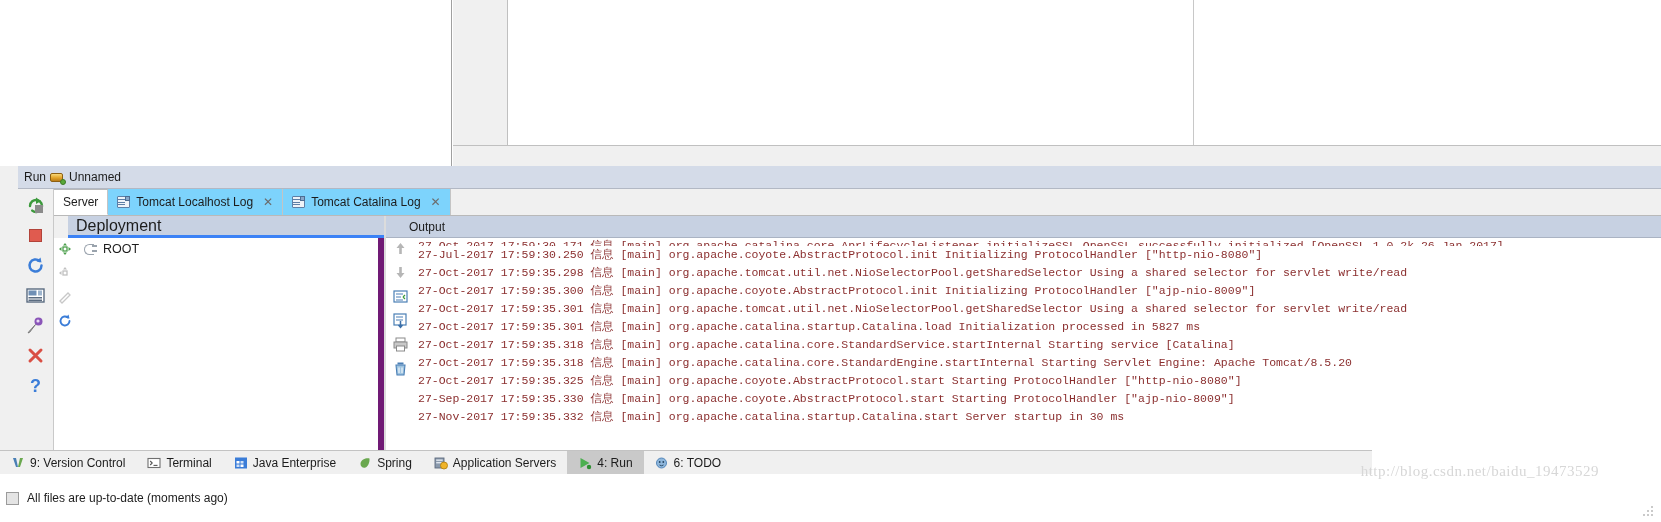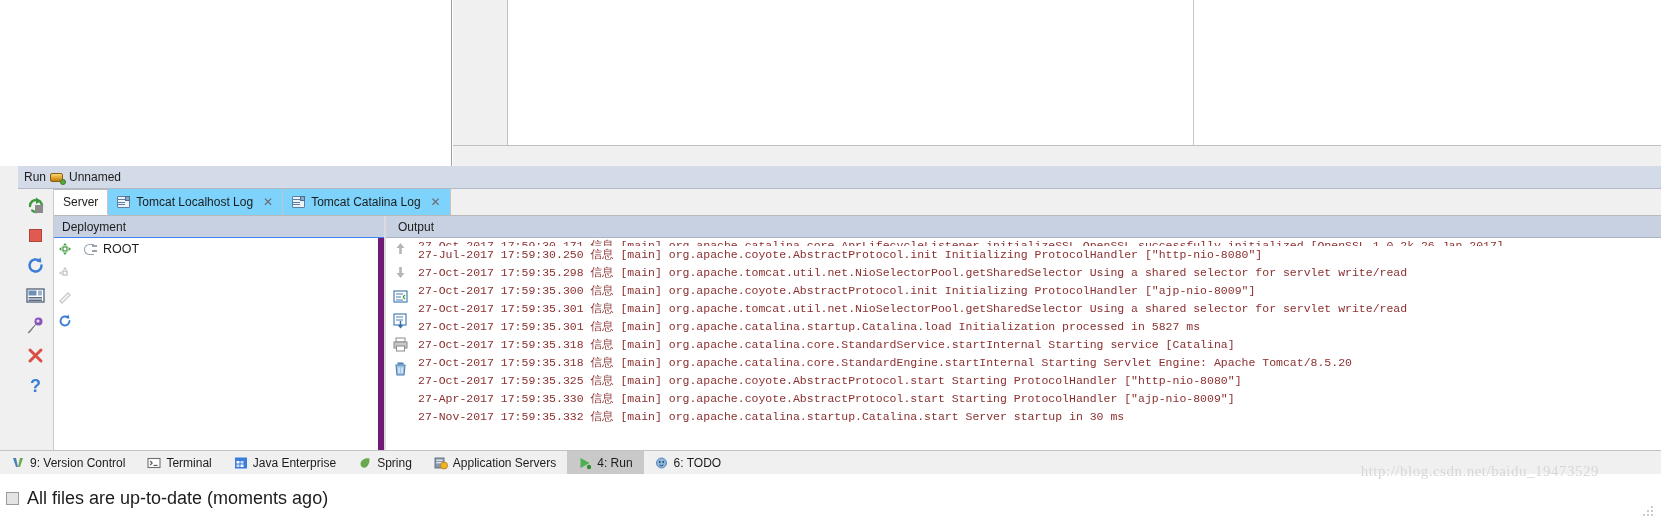--- a/index.html
+++ b/index.html
@@ -79,24 +79,24 @@
   .tab .x { color:#6b6b6b; font-size:12px; margin-left:4px; }
   .tab-ico { width:13px; height:12px; position:relative; }
   .tab-ico .sheet {
     position:absolute; inset:0; background:#eef3f8; border:1px solid #5d7fa6; border-radius:1px;
   }
   .tab-ico .bar { position:absolute; left:1px; top:3px; width:7px; height:1px; background:#5d7fa6; box-shadow:0 3px 0 #5d7fa6, 0 5px 0 #5d7fa6; }
   .tab-ico .sq  { position:absolute; right:0px; top:0px; width:5px; height:5px; background:#88a7c9; border:1px solid #4d6d92; }
 
   
   .deploy-head {
-    position:absolute; left:54px; top:50px; width:330px; height:22px;
-    background:#c7d1e2; border-bottom:1px solid #3b82f6;
+    position:absolute; left:68px; top:50px; width:330px; height:22px;
+    background:#c7d1e2; border-bottom:3px solid #3b82f6;
     display:flex; align-items:center; padding-left:8px;
-    font-size:12px; color:#1c1c1c;
+    font-size:16px; color:#1c1c1c;
   }
   .deploy-body {
     position:absolute; left:54px; top:72px; width:330px; height:212px;
     background:#ffffff; border-right:6px solid #701a75;
   }
   .deploy-gutter {
     position:absolute; left:0; top:0; width:22px; height:212px; background:#ffffff;
     display:flex; flex-direction:column; align-items:center; padding-top:3px; gap:8px;
   }
   .gbtn { width:16px; height:16px; cursor:pointer; }
@@ -109,59 +109,59 @@
   .plug-ico .p1 { position:absolute; right:0px; top:2px; width:5px; height:2px; background:#9aa3ad; }
   .plug-ico .p2 { position:absolute; right:0px; top:7px; width:5px; height:2px; background:#9aa3ad; }
 
   
   .mid-split { position:absolute; left:384px; top:50px; width:2px; height:234px; background:#dcdcdc; }
 
   
   .out-head {
     position:absolute; left:386px; top:50px; width:1275px; height:22px;
     background:#c7d1e2; border-bottom:1px solid #aab3c3;
-    display:flex; align-items:center; padding-left:12px;
+    display:flex; align-items:center; padding-left:23px;
     font-size:12px; color:#1c1c1c;
   }
   .out-body { position:absolute; left:386px; top:72px; width:1275px; height:212px; background:#ffffff; overflow:hidden; }
   .out-gutter {
     position:absolute; left:0; top:0; width:28px; height:212px; background:#ffffff;
     display:flex; flex-direction:column; align-items:center; padding-top:2px; gap:7px;
   }
   .ogbtn { width:17px; height:17px; cursor:pointer; }
 
   .log {
     position:absolute; left:32px; top:0; width:1243px; height:212px;
     font-family:Liberation Mono, monospace;
     font-size:11.5px; line-height:18px; color:#8b2f2f;
     white-space:nowrap; overflow:hidden;
   }
   .log .line { height:18px; overflow:hidden; }
   .log .line.clipped { height:9px; margin-top:-1px; }
 
   
   .bottombar {
-    position:absolute; left:0; top:450px; width:1661px; height:24px;
+    position:absolute; left:0; top:450px; width:1372px; height:24px;
     background:#f0f0f0; border-top:1px solid #c3c3c3;
     display:flex; align-items:center;
   }
   .bbtn {
     height:24px; display:flex; align-items:center; gap:5px;
     padding:0 11px; font-size:12px; color:#1c1c1c; cursor:pointer;
   }
   .bbtn.active { background:#c9c9c9; }
   .bico { width:14px; height:14px; position:relative; flex:none; }
 
   
   .statusbar {
     position:absolute; left:0; top:474px; width:1661px; height:48px;
     background:#ffffff; display:flex; align-items:center; padding-left:6px; gap:8px;
   }
   .status-ico { width:13px; height:13px; border:1px solid #9b9b9b; background:#e4e4e4; flex:none; }
-  .status-text { font-size:18px; color:#1c1c1c; }
+  .status-text { font-size:12px; color:#1c1c1c; }
   .watermark {
     position:absolute; right:62px; top:463px;
     font-family:Liberation Serif, serif;
     font-size:15px; color:#d7d7d7; letter-spacing:0.5px; white-space:nowrap;
   }
   .corner { position:absolute; right:6px; bottom:5px; width:13px; height:13px; }
 </style>
 </head>
 <body>
 
@@ -346,21 +346,21 @@
       <div class="log">
         <div class="line clipped">27-Oct-2017 17:59:30.171 信息 [main] org.apache.catalina.core.AprLifecycleListener.initializeSSL OpenSSL successfully initialized [OpenSSL 1.0.2k  26 Jan 2017]</div>
         <div class="line">27-Jul-2017 17:59:30.250 信息 [main] org.apache.coyote.AbstractProtocol.init Initializing ProtocolHandler ["http-nio-8080"]</div>
         <div class="line">27-Oct-2017 17:59:35.298 信息 [main] org.apache.tomcat.util.net.NioSelectorPool.getSharedSelector Using a shared selector for servlet write/read</div>
         <div class="line">27-Oct-2017 17:59:35.300 信息 [main] org.apache.coyote.AbstractProtocol.init Initializing ProtocolHandler ["ajp-nio-8009"]</div>
         <div class="line">27-Oct-2017 17:59:35.301 信息 [main] org.apache.tomcat.util.net.NioSelectorPool.getSharedSelector Using a shared selector for servlet write/read</div>
         <div class="line">27-Oct-2017 17:59:35.301 信息 [main] org.apache.catalina.startup.Catalina.load Initialization processed in 5827 ms</div>
         <div class="line">27-Oct-2017 17:59:35.318 信息 [main] org.apache.catalina.core.StandardService.startInternal Starting service [Catalina]</div>
         <div class="line">27-Oct-2017 17:59:35.318 信息 [main] org.apache.catalina.core.StandardEngine.startInternal Starting Servlet Engine: Apache Tomcat/8.5.20</div>
         <div class="line">27-Oct-2017 17:59:35.325 信息 [main] org.apache.coyote.AbstractProtocol.start Starting ProtocolHandler ["http-nio-8080"]</div>
-        <div class="line">27-Apr-2017 17:59:35.330 信息 [main] org.apache.coyote.AbstractProtocol.start Starting ProtocolHandler ["ajp-nio-8009"]</div>
+        <div class="line">27-Sep-2017 17:59:35.330 信息 [main] org.apache.coyote.AbstractProtocol.start Starting ProtocolHandler ["ajp-nio-8009"]</div>
         <div class="line">27-Nov-2017 17:59:35.332 信息 [main] org.apache.catalina.startup.Catalina.start Server startup in 30 ms</div>
       </div>
     </div>
   </div>
 
   <div class="bottombar">
 
     <div class="bbtn">
       <span class="bico">
         <svg width="14" height="14" viewBox="0 0 14 14">

